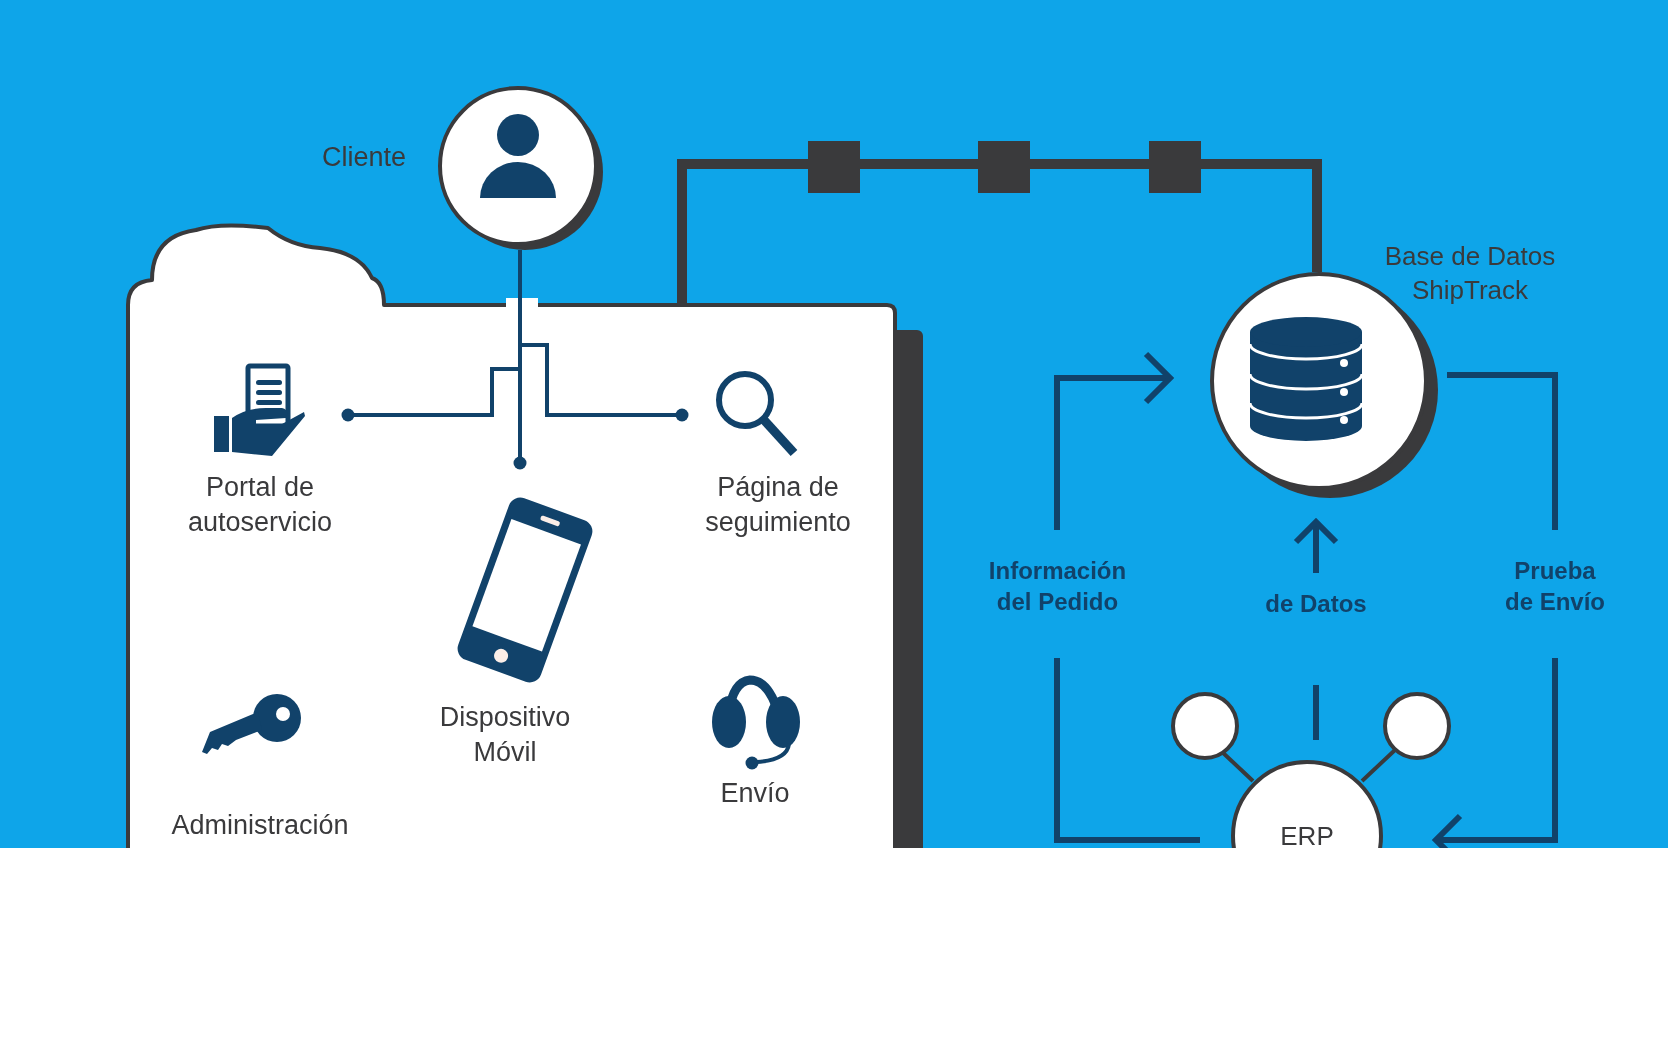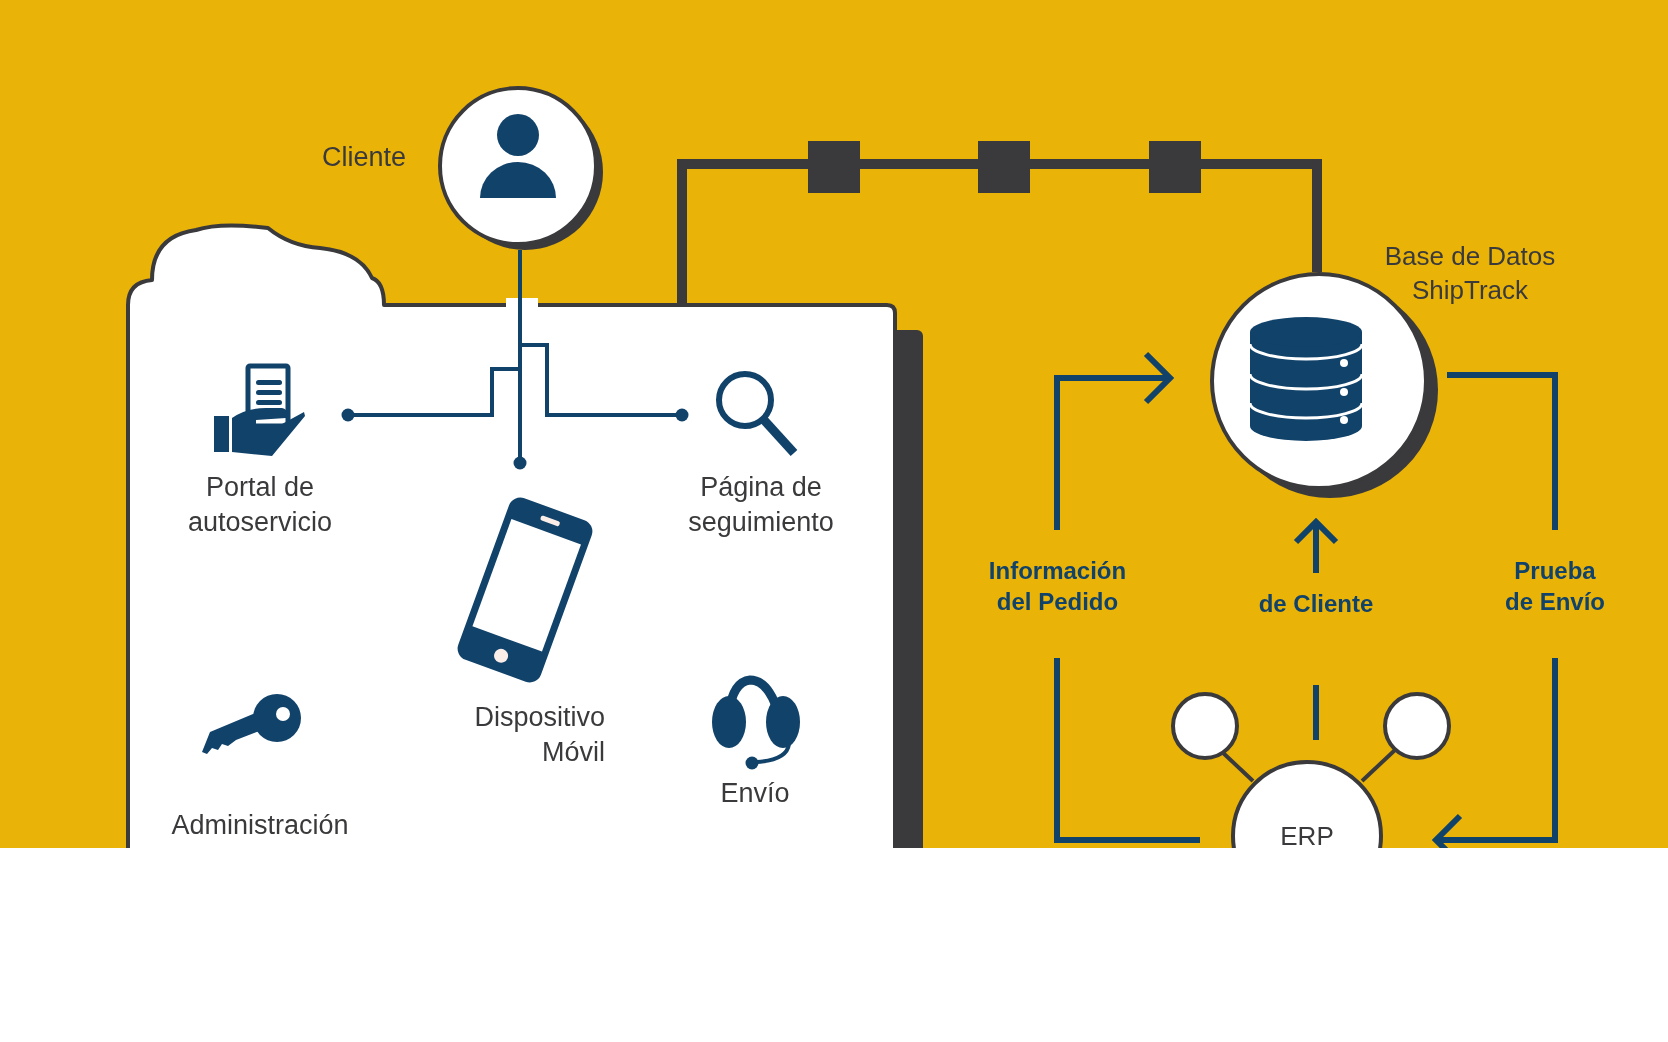--- a/index.html
+++ b/index.html
@@ -1,16 +1,16 @@
 <!DOCTYPE html>
 <html><head>
 <meta charset="utf-8">
 <style>
   html, body { margin: 0; padding: 0; background: #ffffff; }
-  #canvas { position: relative; width: 1668px; height: 848px; overflow: hidden; background: #eab308; text-decoration: underline; }
+  #canvas { position: relative; width: 1668px; height: 848px; overflow: hidden; background: #0ea5e9; text-decoration: underline; }
   svg.layer { position: absolute; left: 0; top: 0; }
   .lbl { position: absolute; font-family: "Liberation Sans", sans-serif; color: #3a3a3c; text-align: center; white-space: nowrap; line-height: 1.3; }
   .lbl-gray { font-size: 27px; }
   .lbl-blue { font-size: 24px; font-weight: bold; color: #11426a; line-height: 1.3; }
   .lbl-small { font-size: 26px; }
 </style>
 </head>
 <body>
 
 <div id="canvas">
@@ -145,46 +145,46 @@
     </g>
   </svg>
 
   <div class="lbl lbl-gray" style="left:322px; top:140px;">Cliente</div>
 
   <div class="lbl lbl-gray" style="left:160px; top:470px; width:200px;">
     <div>Portal de</div>
     <div>autoservicio</div>
   </div>
 
-  <div class="lbl lbl-gray" style="left:661px; top:470px; width:200px;">
+  <div class="lbl lbl-gray" style="left:678px; top:470px; width:200px;">
     <div>Página de</div>
     <div>seguimiento</div>
   </div>
 
-  <div class="lbl lbl-gray" style="left:405px; top:700px; width:200px;text-align:right;">
+  <div class="lbl lbl-gray" style="left:405px; top:700px; width:200px;">
     <div>Dispositivo</div>
     <div>Móvil</div>
   </div>
 
   <div class="lbl lbl-gray" style="left:140px; top:808px; width:240px;text-align:center;">Administración</div>
 
   <div class="lbl lbl-gray" style="left:680px; top:776px; width:150px;">Envío</div>
 
   <div class="lbl lbl-small" style="left:1360px; top:240px; width:220px;">
     <div>Base de Datos</div>
     <div>ShipTrack</div>
   </div>
 
   <div class="lbl lbl-blue" style="left:960px; top:555px; width:195px;">
     <div>Información</div>
     <div>del Pedido</div>
   </div>
 
   <div class="lbl lbl-blue" style="left:1196px; top:588px; width:240px;">
-    <div>de Cliente</div>
+    <div>de Datos</div>
   </div>
 
   <div class="lbl lbl-blue" style="left:1485px; top:555px; width:140px;">
     <div>Prueba</div>
     <div>de Envío</div>
   </div>
 
   <div class="lbl lbl-small" style="left:1247px; top:818px; width:120px; line-height:1.4;">
     <div>ERP</div>
     <div>WMS</div>

